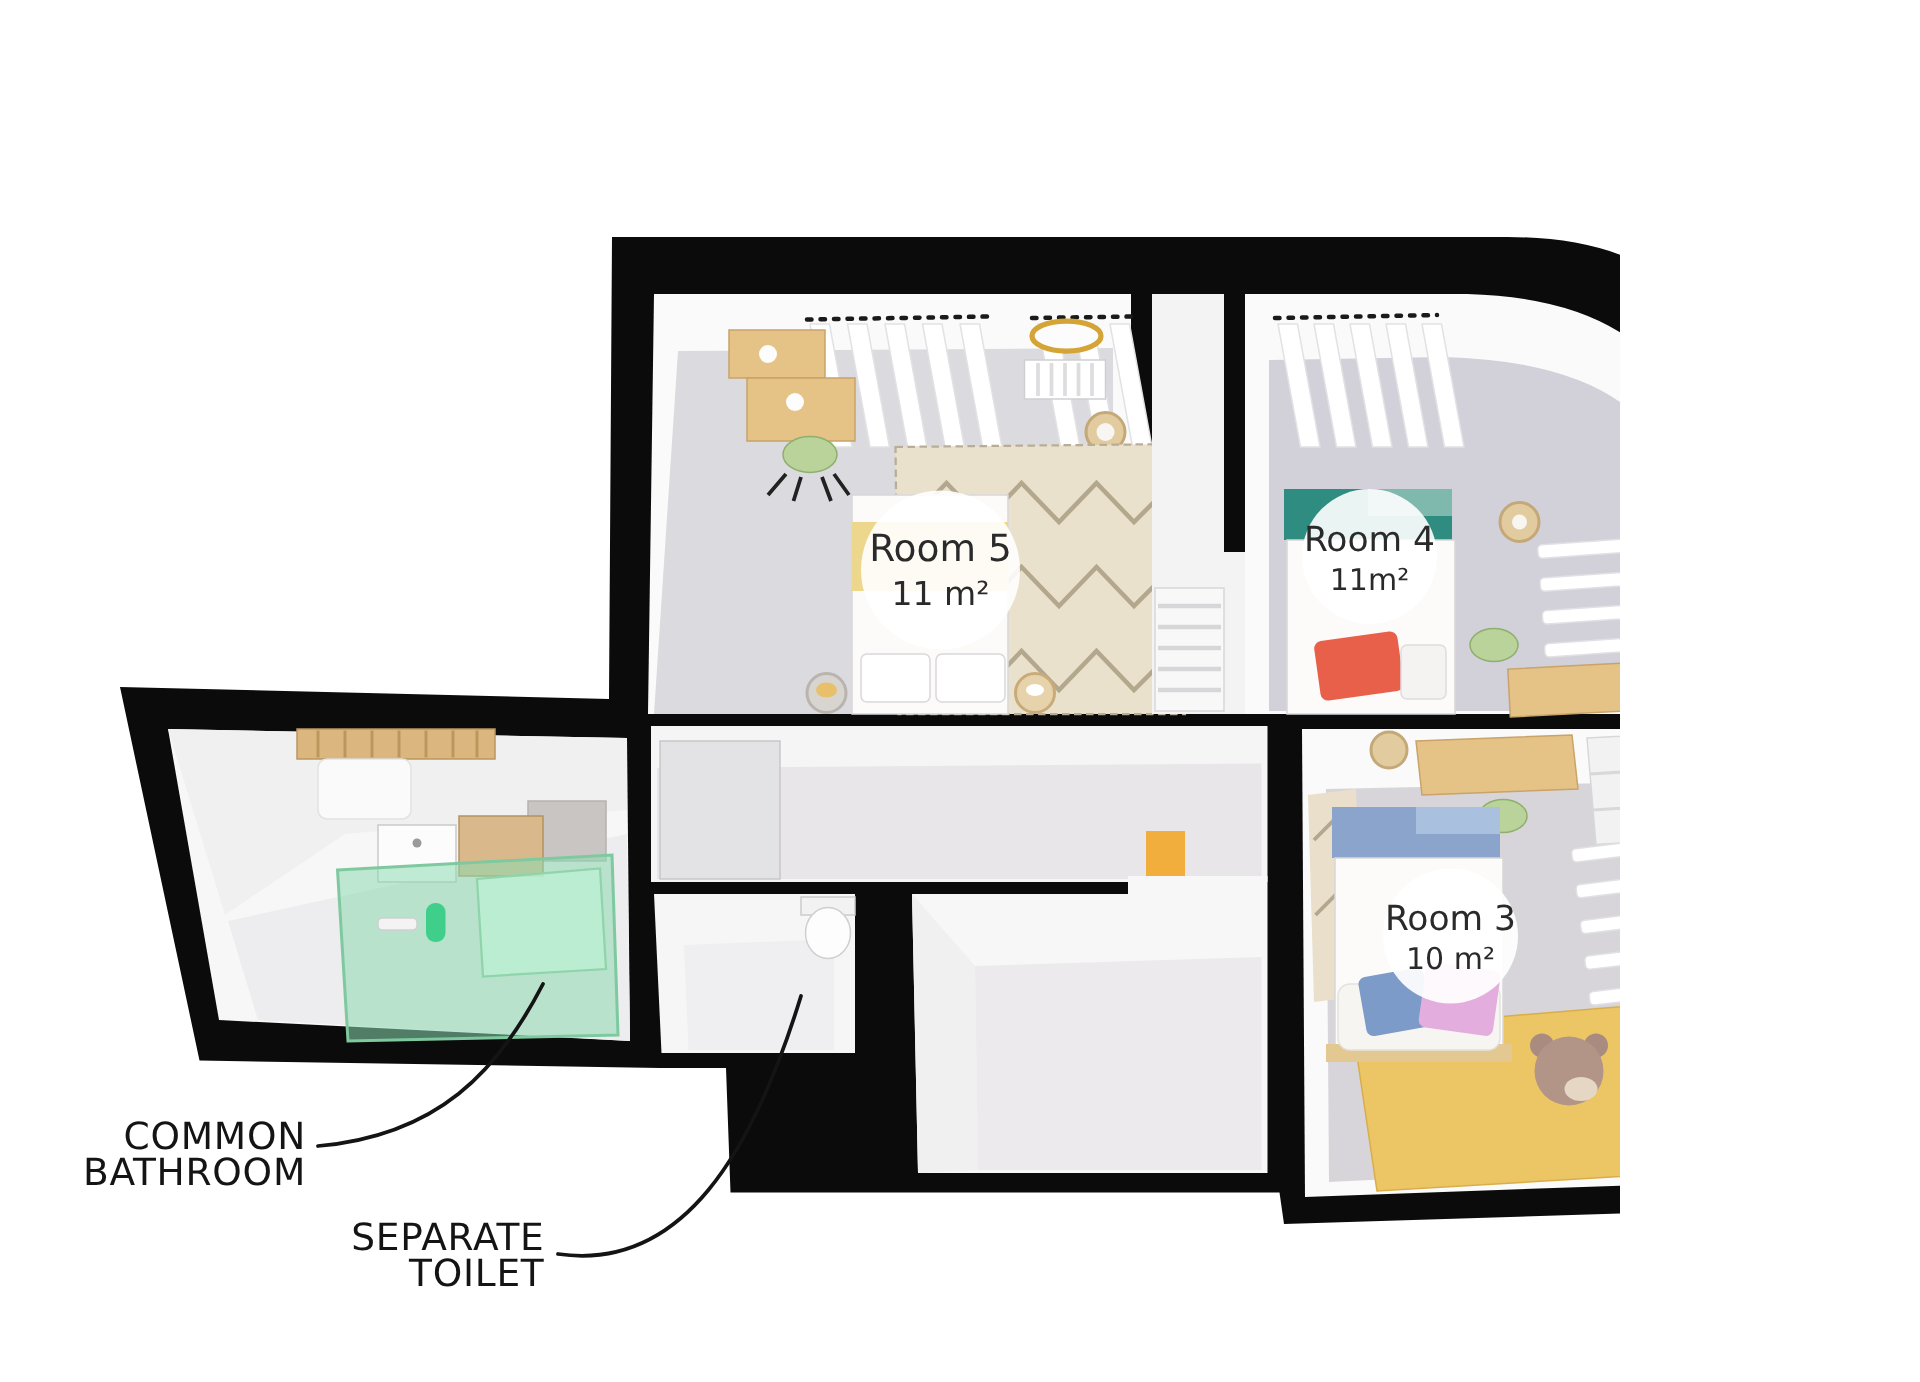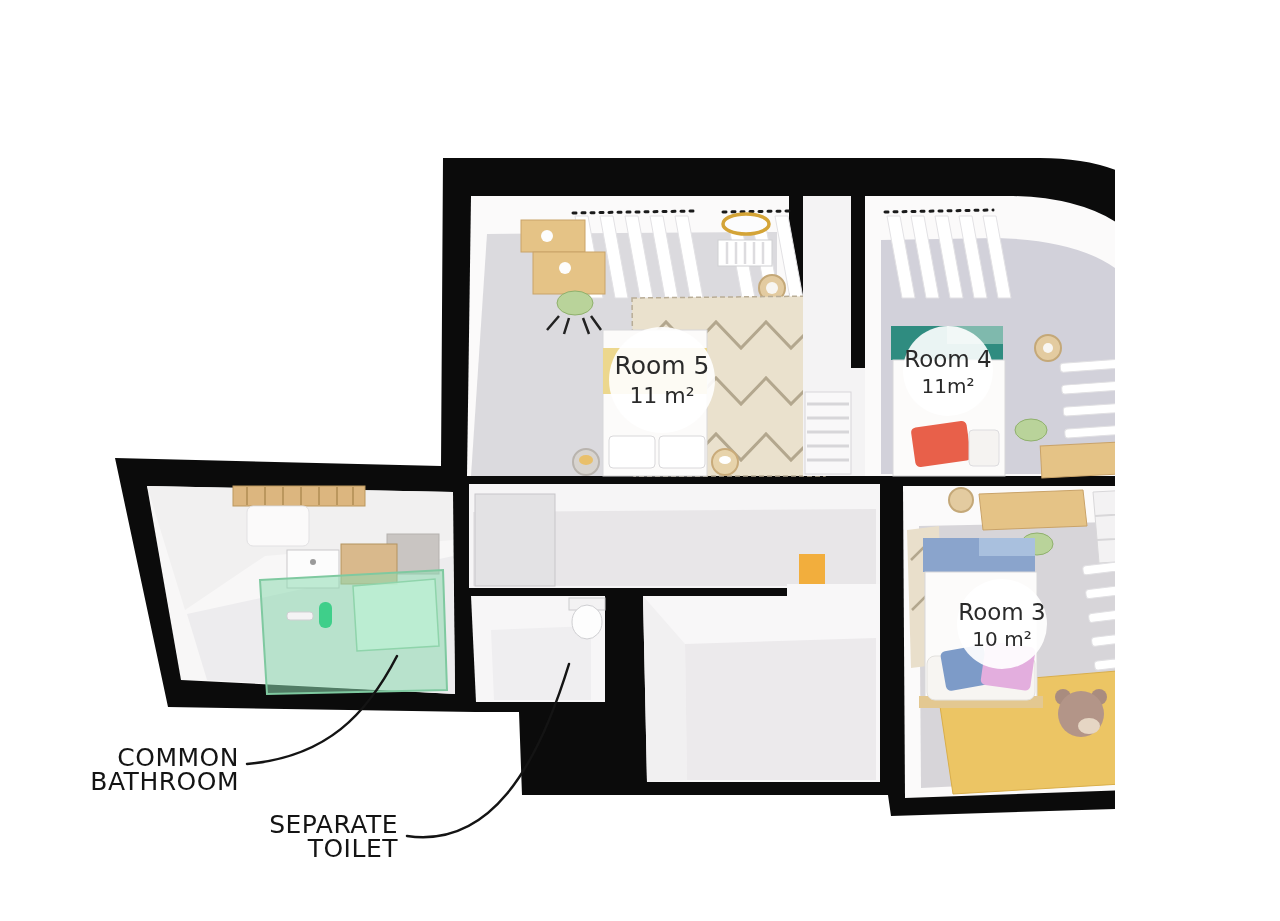--- a/index.html
+++ b/index.html
@@ -1,19 +1,18 @@
 <!DOCTYPE html>
 <html><head>
 <meta charset="utf-8">
 <style>
   html,body{margin:0;padding:0;background:#ffffff;}
   .canvas{
     position:relative;width:1080px;height:921px;background:#ffffff;overflow:hidden;
     font-family:"DejaVu Sans","Liberation Sans",sans-serif;
-    margin-left:35px;
   }
   svg{display:block;}
   text{font-family:"DejaVu Sans","Liberation Sans",sans-serif;}
   .badge-name{font-size:25px;font-weight:500;fill:#2a2a2a;}
   .badge-area{font-size:22px;font-weight:400;fill:#2a2a2a;}
   .badge-name.sm{font-size:23px;}
   .badge-area.sm{font-size:20px;}
   .annot{font-size:25px;fill:#141414;letter-spacing:0.5px;}
 </style>
 </head>

